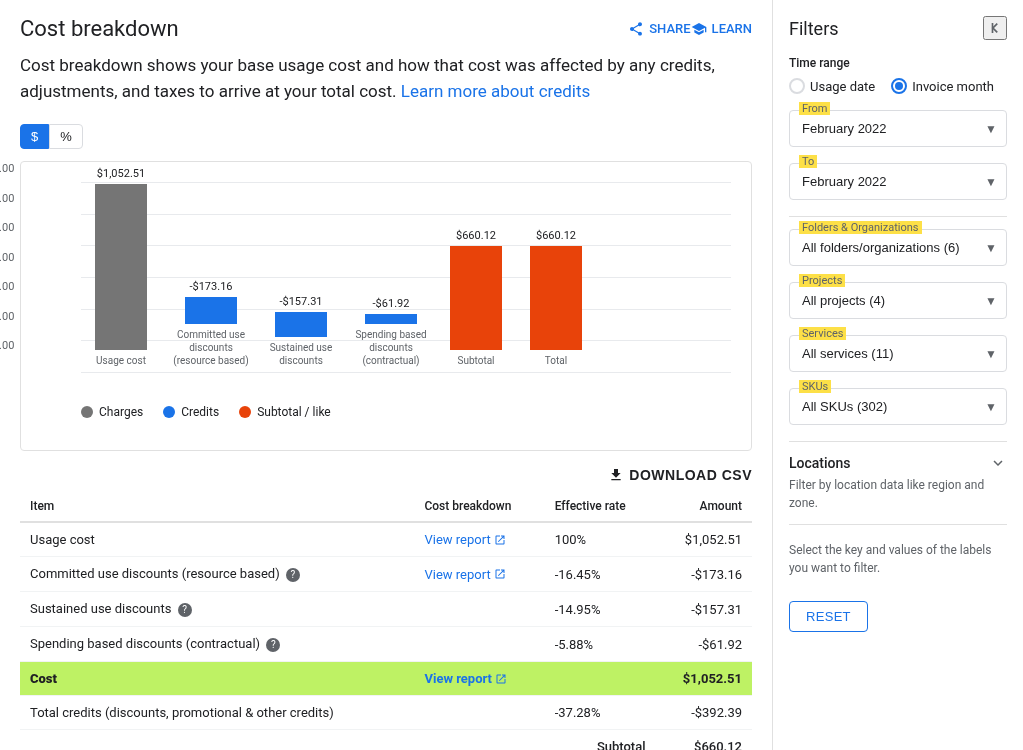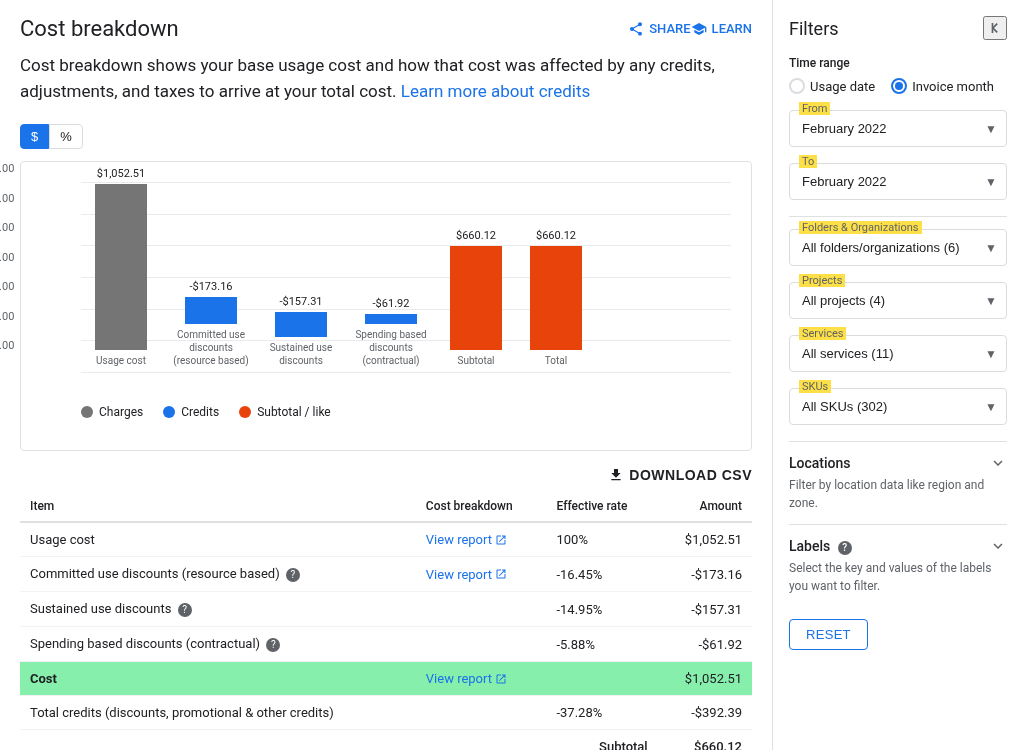--- a/index.html
+++ b/index.html
@@ -34,21 +34,21 @@
     .download-row { display: flex; justify-content: flex-end; margin-bottom: 8px; }
     .download-btn { display: flex; align-items: center; gap: 5px; font-size: 14px; font-weight: 600; color: #202124; letter-spacing: 0.5px; cursor: pointer; background: none; border: none; }
     table { width: 100%; border-collapse: collapse; font-size: 13px; }
     thead tr { border-bottom: 2px solid #e0e0e0; }
     thead th { padding: 8px 10px; text-align: left; font-weight: 500; color: #202124; font-size: 12px; }
     thead th:last-child { text-align: right; }
     tbody tr { border-bottom: 1px solid #f1f3f4; }
     tbody td { padding: 9px 10px; color: #202124; }
     tbody td:last-child { text-align: right; }
     .view-report-link { color: #1a73e8; text-decoration: none; display: inline-flex; align-items: center; gap: 3px; font-size: 13px; }
-    .subtotal-row td { font-weight: 400; background: #86efac; }
+    .subtotal-row td { font-weight: 700; background: #bef264; }
     .total-row td { font-weight: 600; }
     .help-icon { display: inline-block; width: 14px; height: 14px; background: #5f6368; color: #fff; border-radius: 50%; font-size: 10px; text-align: center; line-height: 14px; margin-left: 3px; cursor: pointer; }
 
     
     .sidebar { width: 250px; padding: 16px; background: #fff; overflow-y: auto; }
     .sidebar-header { display: flex; align-items: center; justify-content: space-between; margin-bottom: 16px; }
     .sidebar-title { font-size: 18px; font-weight: 400; }
     .collapse-btn { cursor: pointer; color: #5f6368; font-size: 16px; display: flex; align-items: center; }
 
     .filter-section { margin-bottom: 16px; }
@@ -361,27 +361,18 @@
       <span class="collapsible-title">Locations</span>
       <svg width="18" height="18" viewBox="0 0 24 24" fill="#5f6368">
           <path d="M7.41 8.59L12 13.17l4.59-4.58L18 10l-6 6-6-6 1.41-1.41z"></path>
         </svg>
     </div>
     <div class="collapsible-body">Filter by location data like region and zone.</div>
   </div>
 
   
   <div class="collapsible-section">
-    <div class="collapsible-header">
-      <span class="collapsible-title">
-        <span>Labels</span>
-        <span class="help-icon" style="margin-left:4px;">?</span>
-      </span>
-      <svg width="18" height="18" viewBox="0 0 24 24" fill="#5f6368">
-          <path d="M7.41 8.59L12 13.17l4.59-4.58L18 10l-6 6-6-6 1.41-1.41z"></path>
-        </svg>
-    </div>
     <div class="collapsible-body">Select the key and values of the labels you want to filter.</div>
   </div>
 
   
   <button class="reset-btn">RESET</button>
 </div>
 
 </body></html>

